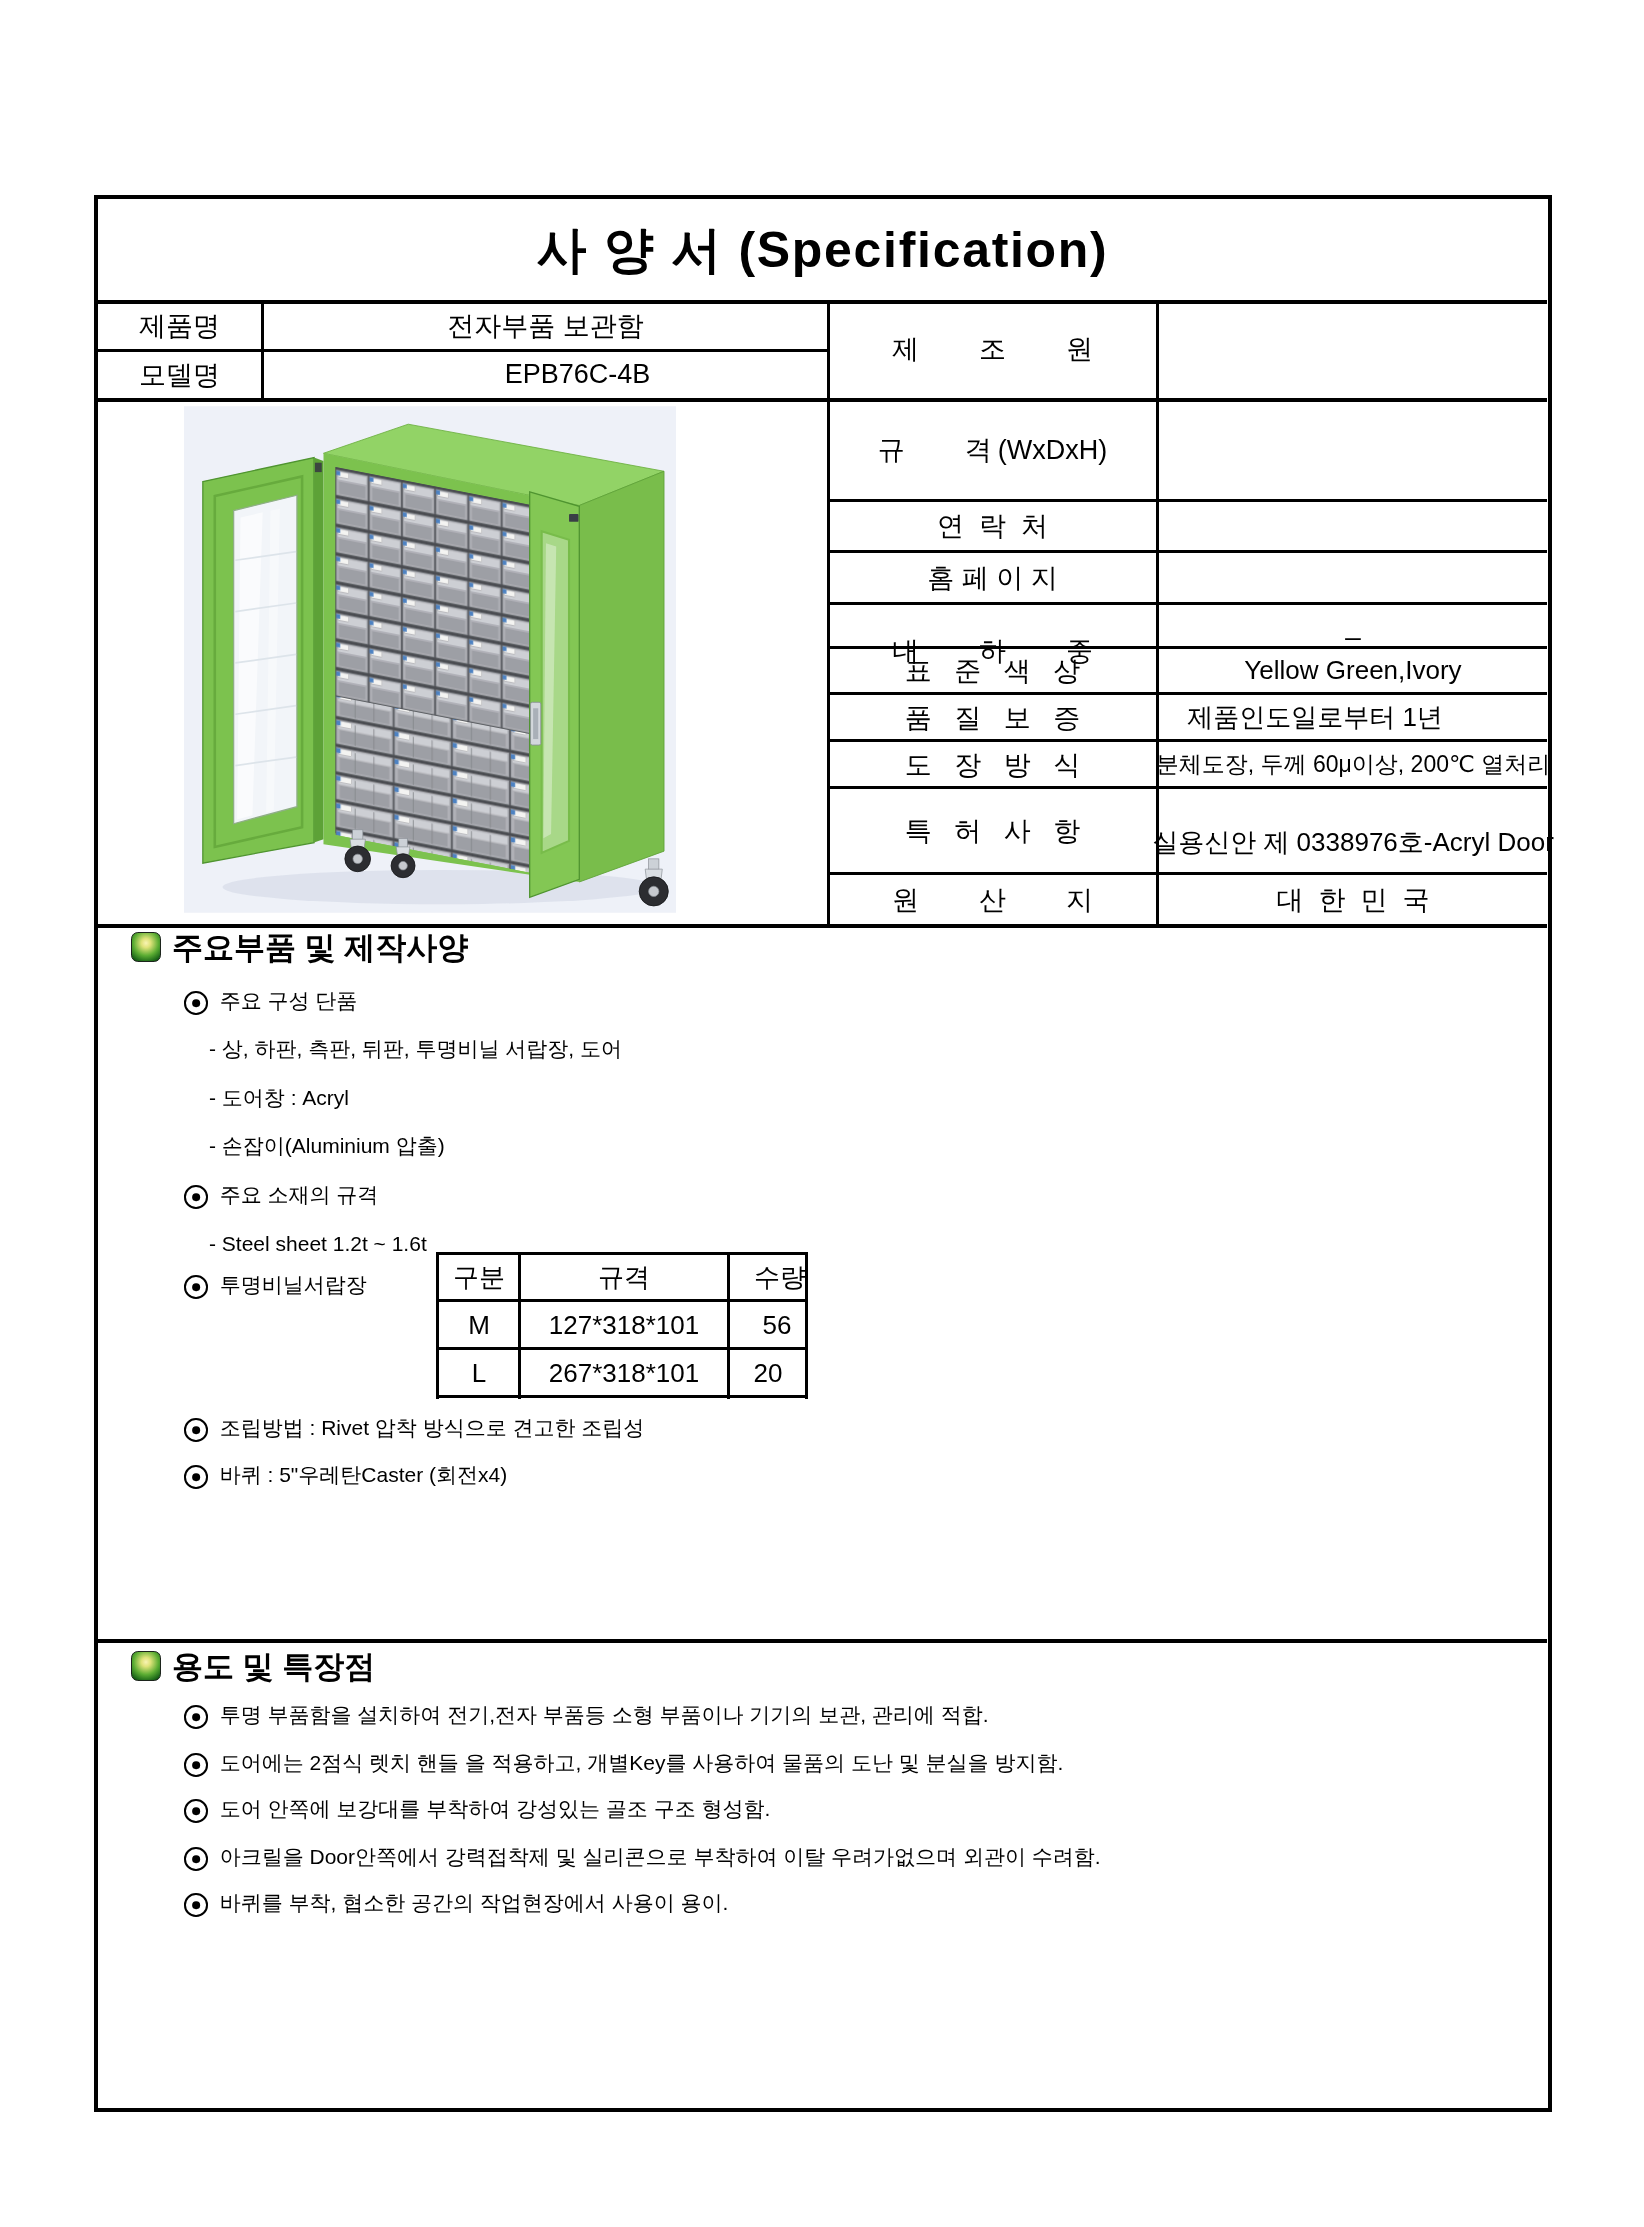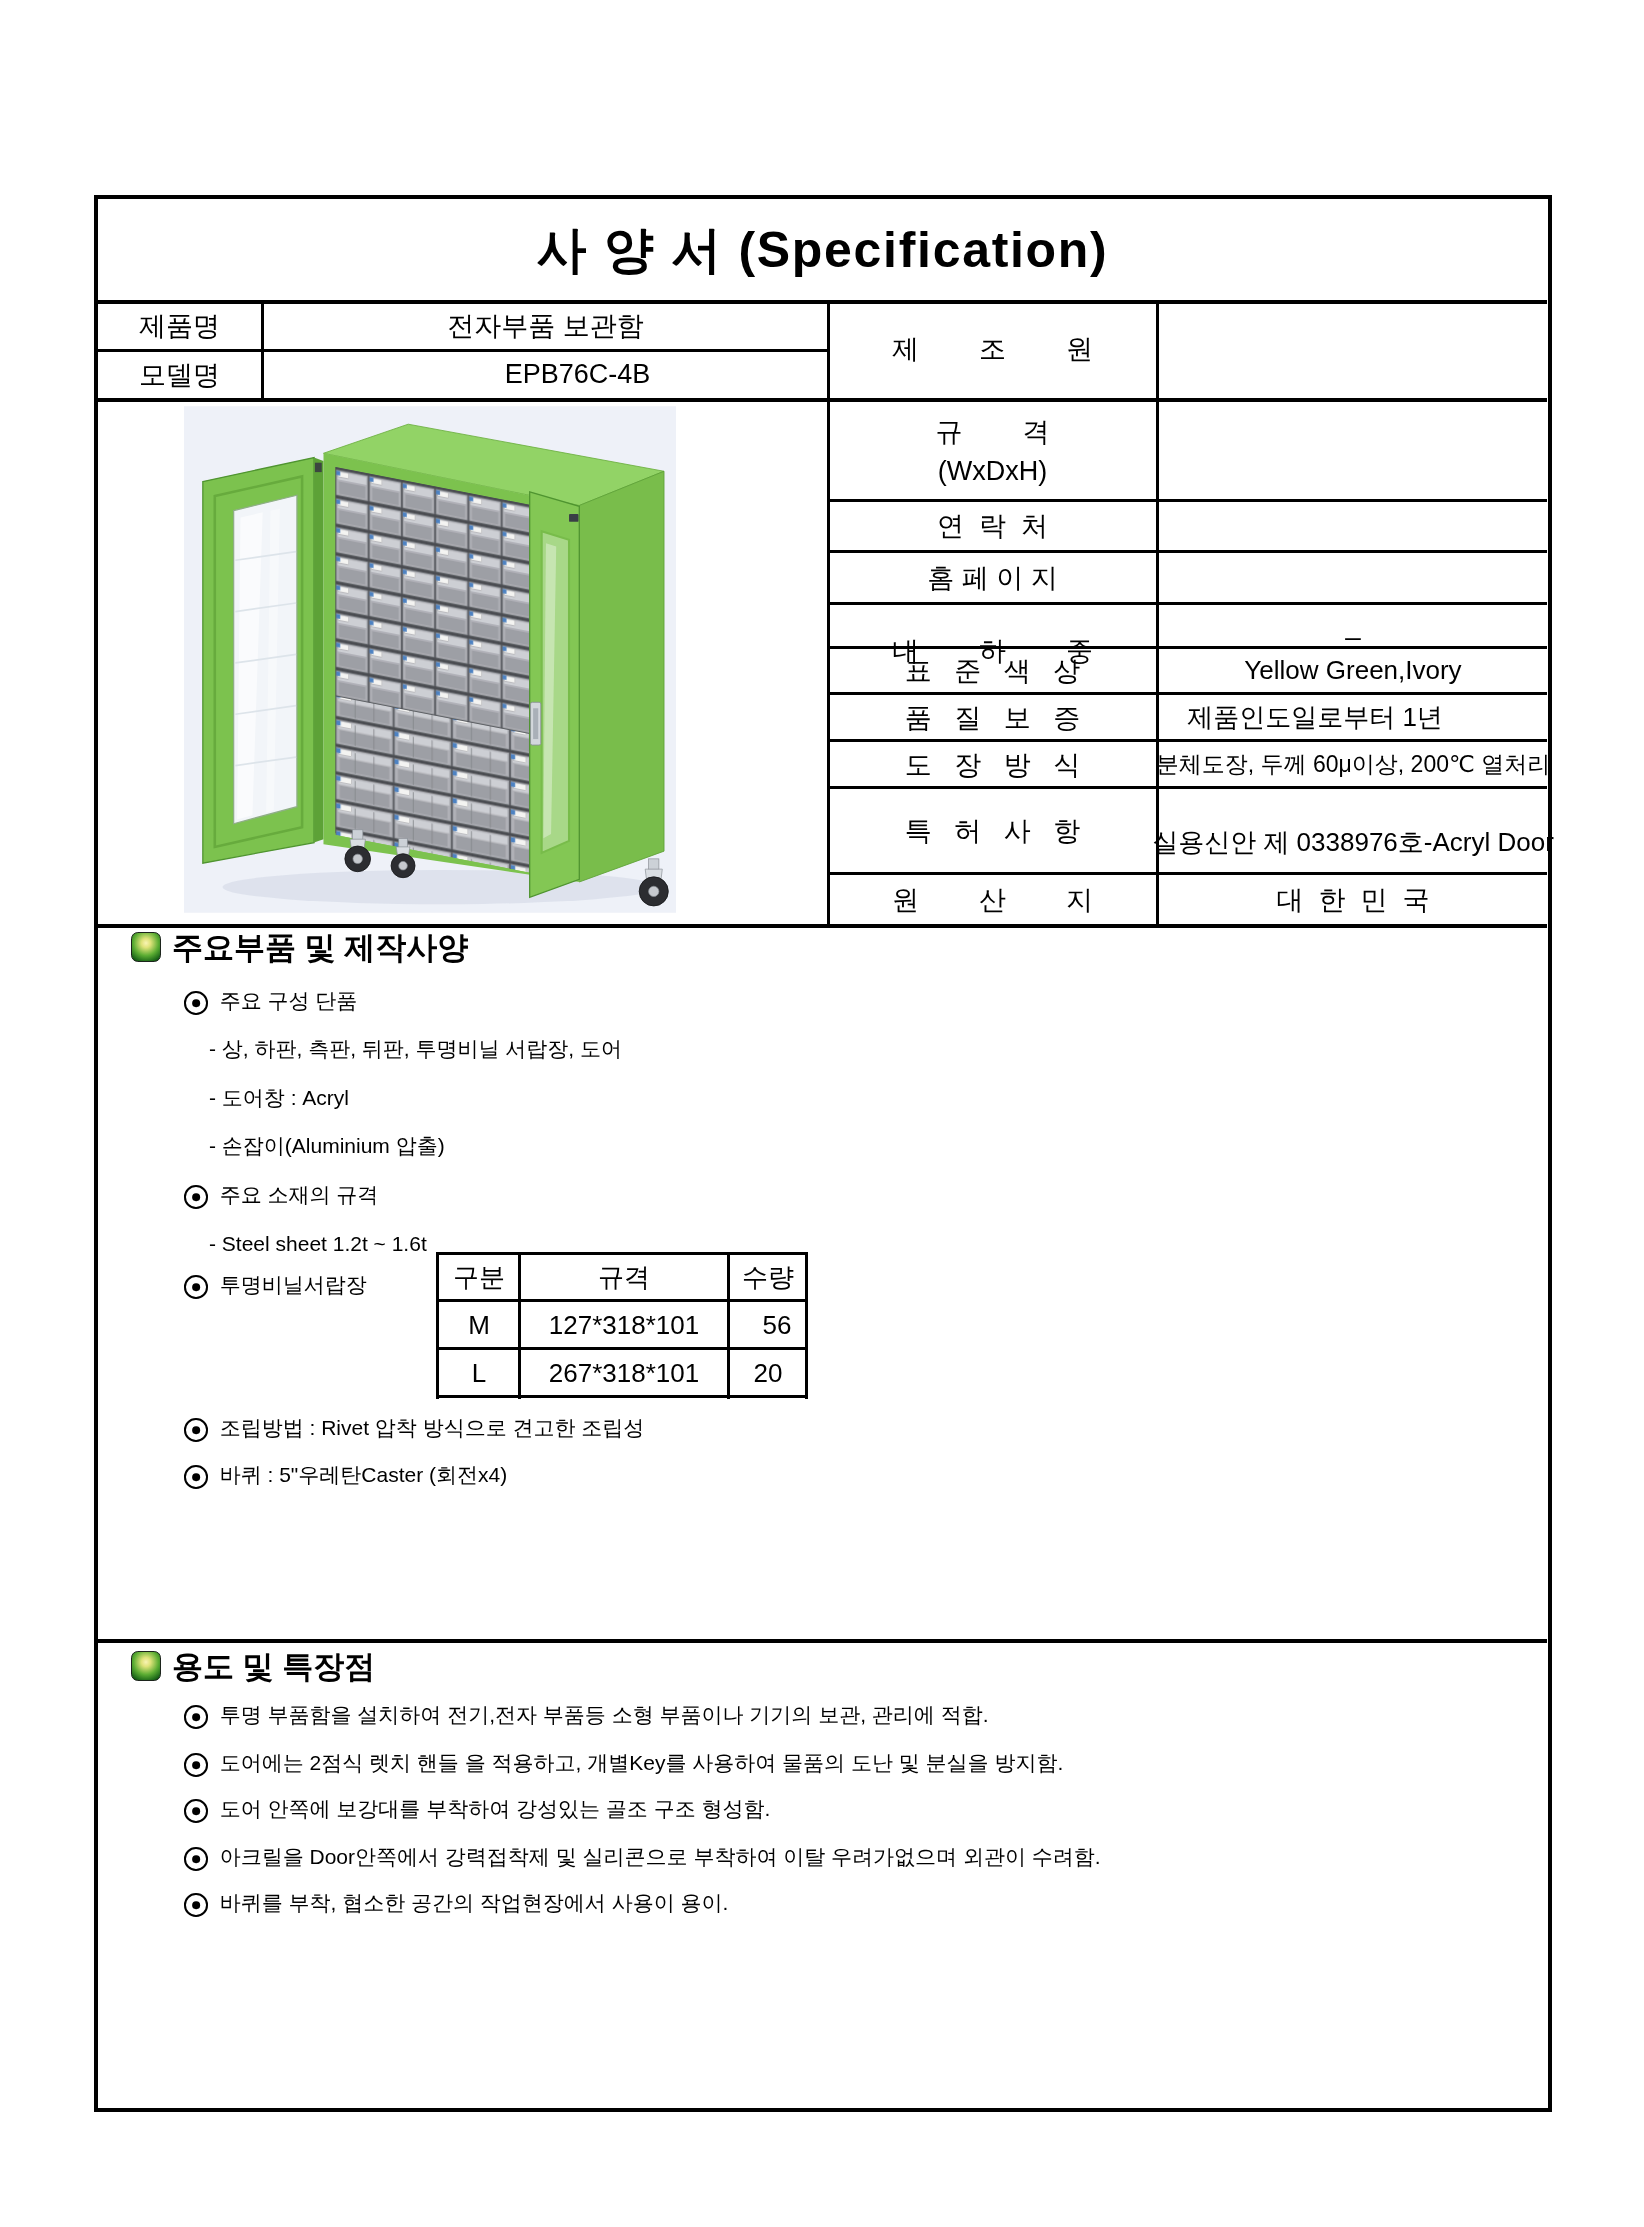--- a/index.html
+++ b/index.html
@@ -20,21 +20,21 @@
   .sec-head{font-size:31px;font-weight:bold;}
   .bullet-line{position:absolute;display:flex;align-items:flex-end;white-space:pre;font-size:21px;}
   .dot{width:19.7px;height:19.7px;border:2.6px solid #000;border-radius:50%;
     position:relative;flex:0 0 auto;margin-right:12px;}
   .dot::after{content:"";position:absolute;left:50%;top:50%;transform:translate(-50%,-50%);
     width:7.7px;height:7.7px;background:#000;border-radius:50%;}
   .orb{position:absolute;width:30px;height:30px;border-radius:6.9px;border:1.7px solid #1c241c;
     background:radial-gradient(circle at 50% 36%,#f9f4b4 0%,#dfe37a 20%,#5cad33 55%,#1f6b1a 82%,#0b350c 100%);
     box-sizing:border-box;}
   .img-panel{position:absolute;left:86px;top:207px;width:492px;height:507px;}
-  .two-line{flex-direction:column;gap:6px;}
+  .two-line{flex-direction:row;gap:6px;}
 </style>
 </head>
 <body>
 
 <div class="doc">
 
   <div class="ln" style="left:0;top:101px;width:1449px;height:4.3px;"></div>
   <div class="ln" style="left:0;top:150px;width:731px;height:3.4px;"></div>
   <div class="ln" style="left:0;top:199px;width:1449px;height:4.3px;"></div>
   <div class="ln" style="left:729px;top:300px;width:720px;height:3.4px;"></div>
@@ -222,21 +222,21 @@
   <div class="ln" style="left:338px;top:1100px;width:372px;height:3.4px;"></div>
   <div class="ln" style="left:338px;top:1148px;width:372px;height:3.4px;"></div>
   <div class="ln" style="left:338px;top:1196px;width:372px;height:3.4px;"></div>
   <div class="ln" style="left:338px;top:1053px;width:3.4px;height:147px;"></div>
   <div class="ln" style="left:420px;top:1053px;width:3.4px;height:147px;"></div>
   <div class="ln" style="left:629px;top:1053px;width:3.4px;height:147px;"></div>
   <div class="ln" style="left:707px;top:1053px;width:3.4px;height:147px;"></div>
 
   <div class="cell t30" style="left:342px;top:1056px;width:78px;height:45px;">구분</div>
   <div class="cell t30" style="left:423px;top:1056px;width:206px;height:45px;">규격</div>
-  <div class="cell t30" style="left:633px;top:1056px;width:74px;height:45px;">수량</div>
+  <div class="cell t30" style="left:633px;top:1056px;width:74px;height:45px;padding-left:12px;">수량</div>
   <div class="cell t30" style="left:342px;top:1104px;width:78px;height:45px;">M</div>
   <div class="cell t30" style="left:423px;top:1104px;width:206px;height:45px;">127*318*101</div>
   <div class="cell t30" style="left:633px;top:1104px;width:92px;height:45px;">56</div>
   <div class="cell t30" style="left:342px;top:1152px;width:78px;height:45px;">L</div>
   <div class="cell t30" style="left:423px;top:1152px;width:206px;height:45px;">267*318*101</div>
   <div class="cell t30" style="left:633px;top:1152px;width:74px;height:45px;">20</div>
 
   <span class="orb" style="left:33px;top:1452px;"></span>
   <div class="cell left sec-head" style="left:74px;top:1449px;width:599px;height:38px;">용도 및 특장점</div>
 

